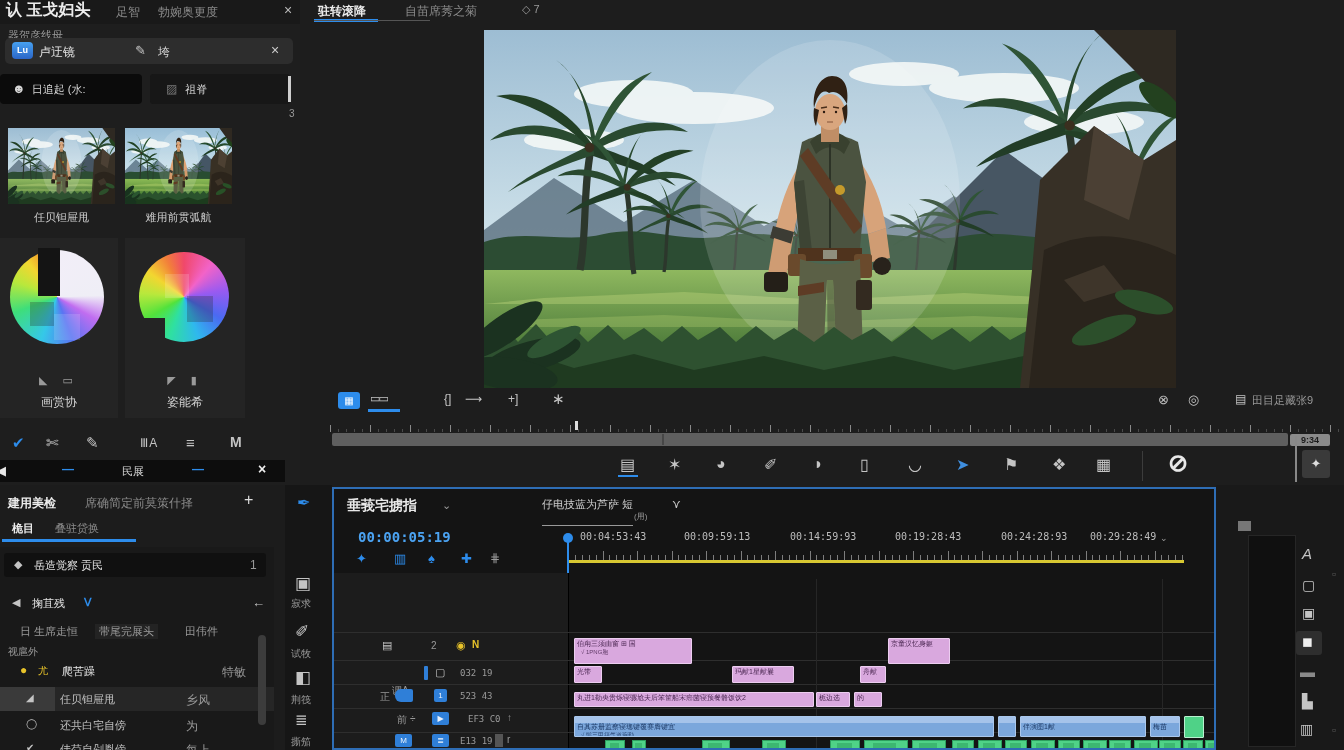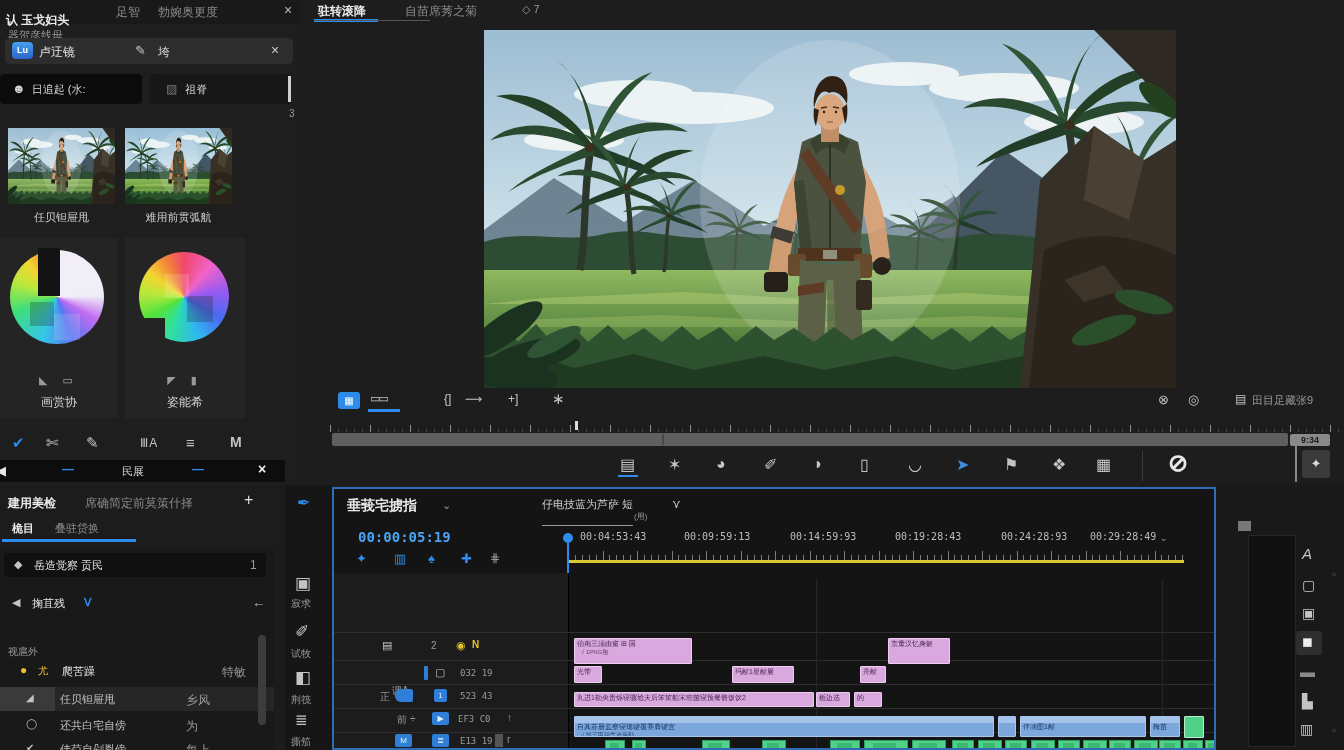--- a/index.html
+++ b/index.html
@@ -33,21 +33,21 @@
   .graytxt{color:#9a9a9a;}
   .rowlbl{font-size:11px;color:#c2c2c2;}
 </style>
 </head>
 <body>
 
 <div id="app">
 
   <div class="a panel" style="left:0;top:0;width:300px;height:485px;background:#1e1e1e;border-right:1px solid #000;">
     <div class="a" style="left:0;top:0;width:300px;height:24px;background:#191919;">
-      <span class="a tab-active" style="left:6px;top:12px;font-size:12px;">认 玉戈妇头</span>
+      <span class="a tab-active" style="left:6px;top:0;font-size:16px;">认 玉戈妇头</span>
       <span class="a tab" style="left:116px;top:4px;font-size:12px;">足智</span>
       <span class="a tab" style="left:158px;top:4px;font-size:12px;">勃婉奥更度</span>
       <span class="a" style="left:284px;top:2px;font-size:14px;color:#bbb;">×</span>
     </div>
     <span class="a graytxt" style="left:8px;top:28px;font-size:11px;">器贺彦线母</span>
 
     <div class="a" style="left:5px;top:38px;width:288px;height:26px;background:#2d2d2d;border-radius:5px;">
       <div class="a" style="left:7px;top:4px;width:21px;height:17px;border-radius:4px;background:linear-gradient(#46a0f0,#2b66c8);color:#fff;font-size:9px;font-weight:bold;text-align:center;line-height:17px;">Lu</div>
       <span class="a" style="left:34px;top:6px;color:#e4e4e4;font-size:12px;">卢迂镜</span>
       <span class="a ic" style="left:130px;top:5px;font-size:13px;">✎</span>
@@ -129,20 +129,25 @@
       </div>
 
       <div class="a" style="left:0;top:102px;width:274px;height:24px;"></div>
       <div class="a" style="left:4px;top:44px;width:266px;height:24px;">
         <span class="a ic" style="left:8px;top:5px;font-size:11px;">◀</span>
         <span class="a rowlbl" style="left:28px;top:5px;color:#e4e4e4;">掬苴残</span>
         <span class="a blue" style="left:80px;top:5px;font-size:11px;font-weight:bold;">Ⅴ</span>
         <span class="a ic" style="left:248px;top:4px;font-size:13px;">←</span>
       </div>
 
+      <div class="a" style="left:0;top:74px;width:274px;height:20px;">
+        <span class="a graytxt" style="left:20px;top:3px;font-size:11px;">日 生席走恒</span>
+        <span class="a graytxt" style="left:95px;top:3px;font-size:11px;background:#232323;padding:0 4px;">带尾完展头</span>
+        <span class="a graytxt" style="left:185px;top:3px;font-size:11px;">田伟件</span>
+      </div>
       <div class="a graytxt" style="left:8px;top:98px;font-size:10px;">视扈外</div>
 
       <div class="a" style="left:0;top:112px;width:274px;height:24px;">
         <span class="a" style="left:20px;top:4px;font-size:12px;color:#e8c32a;">●</span>
         <span class="a" style="left:38px;top:5px;font-size:10px;color:#e8c32a;">尤</span>
         <span class="a rowlbl" style="left:62px;top:5px;color:#e6e6e6;">爬苦躁</span>
         <span class="a graytxt" style="left:222px;top:5px;">特敏</span>
       </div>
 
       <div class="a" style="left:0;top:140px;width:274px;height:24px;background:#262626;">
@@ -604,21 +609,21 @@
           <span>1</span>
         </div>
       <span class="a graytxt mono" style="left:126px;top:4px;font-size:9px;">523 43</span>
     </div>
     <div class="a" style="left:0;top:221px;width:234px;height:20px;">
       <span class="a graytxt" style="left:63px;top:3px;font-size:10px;">前</span>
       <span class="a graytxt" style="left:76px;top:3px;font-size:10px;">÷</span>
       <div class="bluebox" style="left:98px;top:2px;width:17px;height:13px;">
           <span>▶</span>
         </div>
-      <span class="a graytxt mono" style="left:124px;top:4px;font-size:9px;">EF3 C0</span>
+      <span class="a graytxt mono" style="left:134px;top:4px;font-size:9px;">EF3 C0</span>
       <span class="a graytxt" style="left:173px;top:2px;font-size:10px;">↑</span>
     </div>
     <div class="a" style="left:0;top:244px;width:234px;height:18px;">
       <div class="bluebox" style="left:61px;top:1px;width:17px;height:13px;">
           <span>M</span>
         </div>
       <div class="bluebox" style="left:98px;top:1px;width:17px;height:13px;">
           <span>≣</span>
         </div>
       <span class="a graytxt mono" style="left:126px;top:3px;font-size:9px;">E13 19</span>

